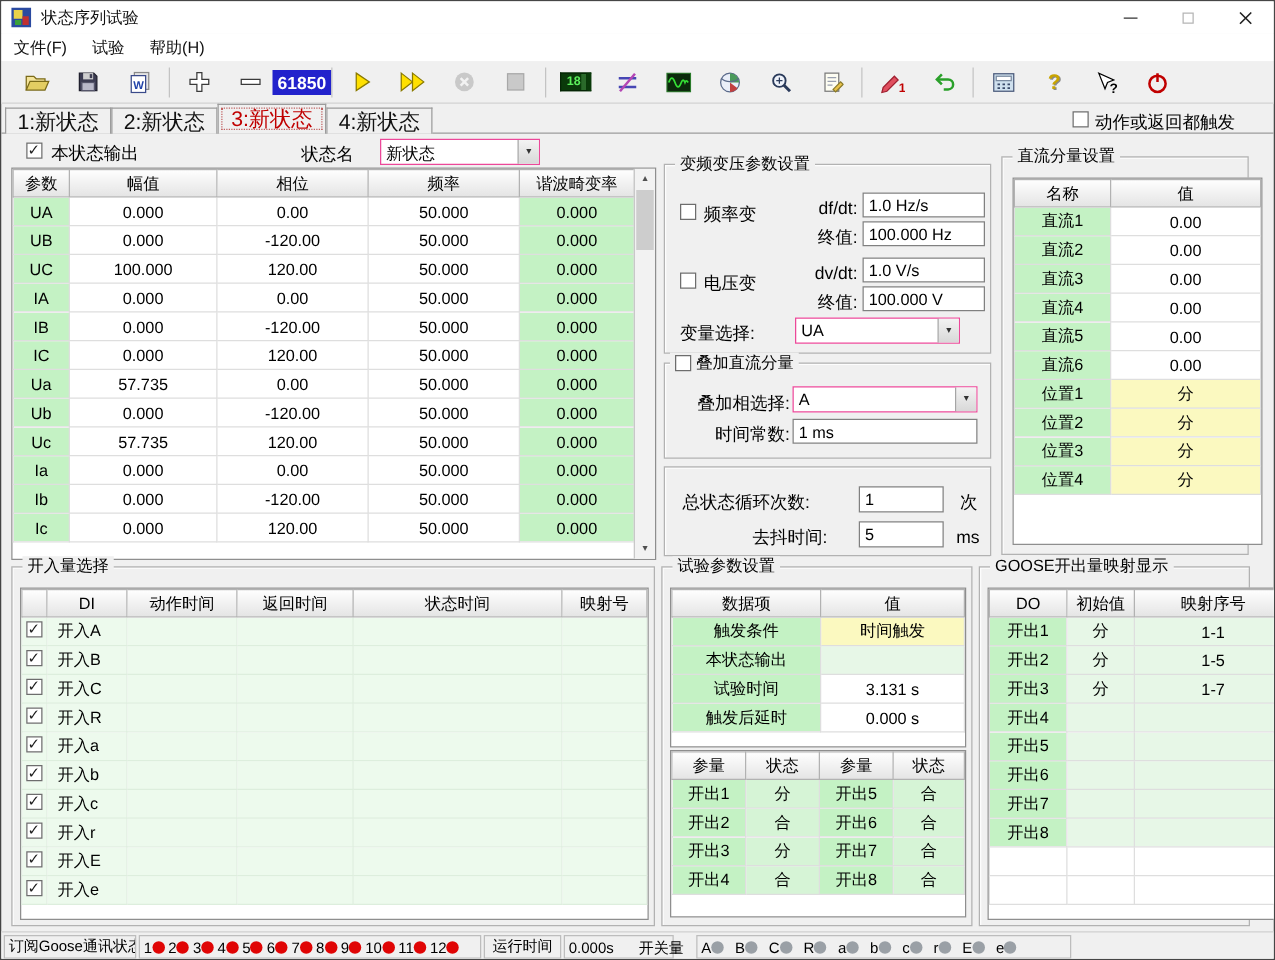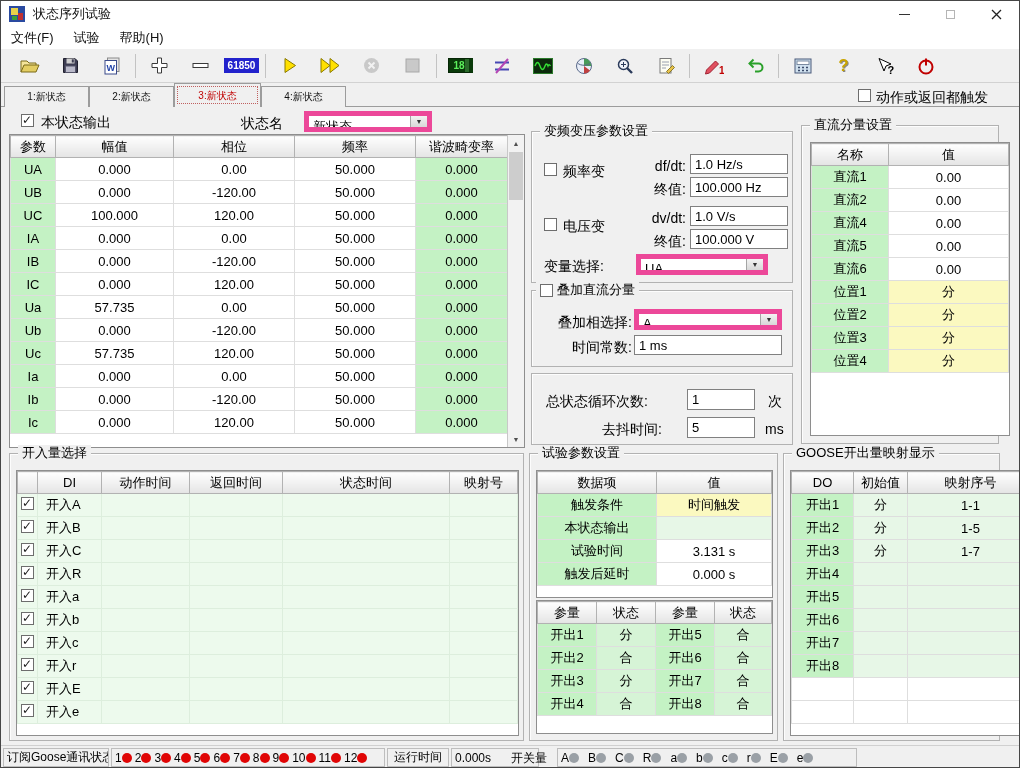--- a/index.html
+++ b/index.html
@@ -10,33 +10,33 @@
 .title-text{margin-left:8px;font-size:13px;color:#101010}
 .winbtns{position:absolute;right:0;top:0;height:26px;display:flex}
 .wbtn{width:46px;height:26px;display:flex;align-items:center;justify-content:center}
 
 .menubar{position:absolute;left:0;top:26px;width:100%;height:22px;background:#ffffff;display:flex;align-items:center;font-size:13px;color:#111}
 .menu-item{padding:2px 10px;cursor:default}
 
 .toolbar{position:absolute;left:0;top:48px;width:100%;height:34px;background:#f0f0f0;border-bottom:1px solid #d2d2d2;display:flex;align-items:center;padding-left:8px}
 .tbtn{width:41px;height:28px;display:flex;align-items:center;justify-content:center;flex:none}
 .tsep{width:1px;height:24px;background:#c3c3c3;margin:0 3px;flex:none}
-.badge61850{background:#2222cc;color:#fff;font-size:10px;font-weight:bold;padding:2px 4px;letter-spacing:0}
+.badge61850{background:#2222cc;color:#fff;font-size:14px;font-weight:bold;padding:2px 4px;letter-spacing:0}
 .lcdbox{background:#0a3a0a;border:1px solid #052505;color:#5cf05c;font-size:10px;font-weight:bold;padding:1px 4px;border-right:4px solid #0a3a0a;box-shadow:inset -4px 0 0 #2a6a2a}
 .helpq{color:#c9a400;font-size:17px;font-weight:bold;text-shadow:1px 1px 0 #888}
 
 .tabbar{position:absolute;left:0;top:82px;width:100%;height:24px}
 .tabbar::after{content:"";position:absolute;left:0;right:0;bottom:0;height:1px;background:#9c9c9c}
-.tab{position:absolute;top:3px;height:21px;background:#f0f0f0;border:1px solid #9c9c9c;border-bottom:none;font-size:10px;display:flex;align-items:center;justify-content:center;z-index:1;color:#111}
+.tab{position:absolute;top:3px;height:21px;background:#f0f0f0;border:1px solid #9c9c9c;border-bottom:none;font-size:17px;display:flex;align-items:center;justify-content:center;z-index:1;color:#111}
 .tab.sel{top:0;height:24px;z-index:3;color:#c00000;outline:1px dotted #c06060;outline-offset:-4px;background:#f0f0f0}
 
 .cb{display:inline-block;width:13px;height:13px;background:#fff;border:1px solid #6d6d6d;position:relative;flex:none}
 .cb.on::after{content:"✓";position:absolute;left:0;top:-2px;font-size:12px;font-weight:bold;color:#1a1a1a;line-height:14px}
 .lbl{position:absolute;font-size:14px;color:#000;white-space:nowrap}
-.combo{position:absolute;background:#fff;border:5px solid #ec4899;display:flex;height:21px}
+.combo{position:absolute;background:#fff;border:1px solid #ec4899;display:flex;height:21px}
 .combo .ctext{flex:1;font-size:13px;padding:2px 4px;white-space:nowrap;overflow:hidden}
 .combo .cbtn{width:17px;background:linear-gradient(#f3f3f3,#d8d8d8);border-left:1px solid #a5a5a5;display:flex;align-items:center;justify-content:center;font-size:7px;color:#333}
 .ibox{position:absolute;background:#fff;border:1px solid #808080;font-size:13px;padding:1px 4px;display:flex;align-items:center;white-space:nowrap;overflow:hidden}
 .gb{position:absolute;border:1px solid #b2b2b2;box-shadow:inset 1px 1px 0 #fdfdfd}
 .gb>.legend{position:absolute;top:-9px;left:8px;background:#f0f0f0;padding:0 4px;font-size:13px;line-height:16px;white-space:nowrap}
 
 .tblwrap{position:absolute;background:#fff;border:1px solid #8e8e8e;overflow:hidden}
 table.grid{border-collapse:collapse;table-layout:fixed;width:100%}
 .grid th{background:linear-gradient(#fefefe,#e4e4e4);border:1px solid #b2b2b2;font-weight:normal;font-size:13px;height:22px;padding:0;text-align:center;color:#000;overflow:hidden}
 .grid td{border:1px solid #dedede;font-size:13px;height:23px;text-align:center;padding:0 2px;color:#000;background:#fff;overflow:hidden;white-space:nowrap}
@@ -415,20 +415,24 @@
             </tr>
         <tr>
               <td class="g">直流1</td>
               <td>0.00</td>
             </tr>
         <tr>
               <td class="g">直流2</td>
               <td>0.00</td>
             </tr>
         <tr>
+              <td class="g">直流3</td>
+              <td>0.00</td>
+            </tr>
+        <tr>
               <td class="g">直流4</td>
               <td>0.00</td>
             </tr>
         <tr>
               <td class="g">直流5</td>
               <td>0.00</td>
             </tr>
         <tr>
               <td class="g">直流6</td>
               <td>0.00</td>

